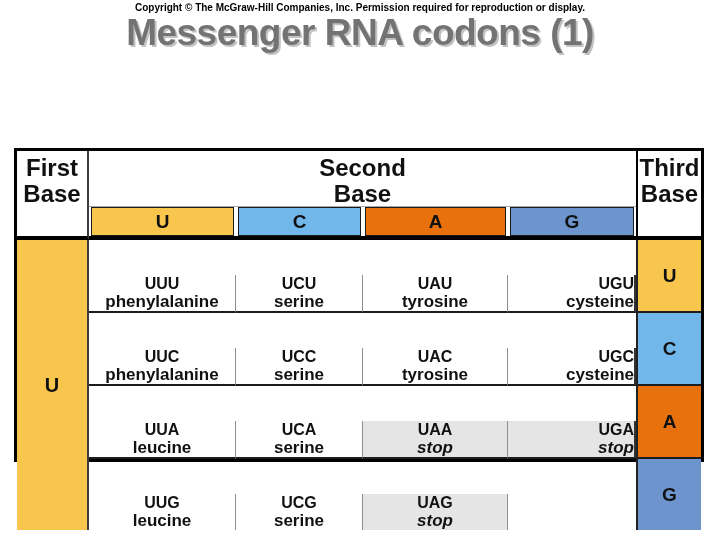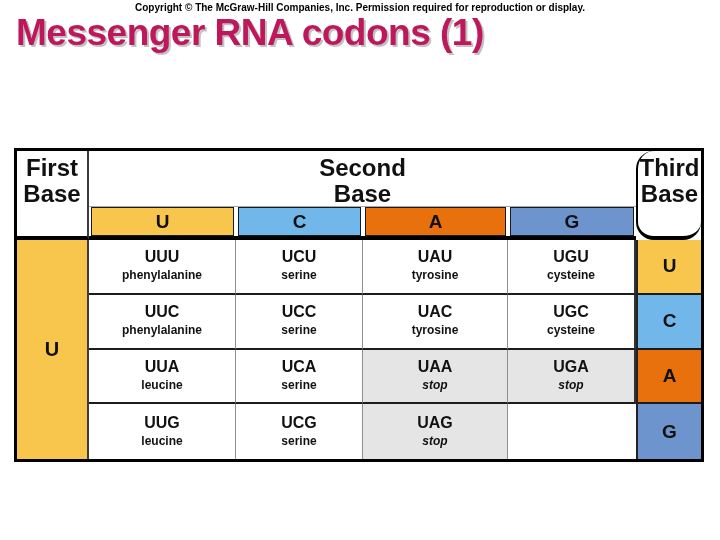--- a/index.html
+++ b/index.html
@@ -5,63 +5,62 @@
   html,body{margin:0;padding:0;background:#ffffff;}
   .slide{
     position:relative;width:720px;height:540px;background:#ffffff;overflow:hidden;
     font-family:"Liberation Sans", sans-serif;color:#111;
   }
   .copyright{
     position:absolute;top:2px;left:0;right:0;text-align:center;
     font-size:10px;font-weight:bold;color:#000;letter-spacing:0;
   }
   .title{
-    position:absolute;top:12px;left:0;right:0;text-align:left;
-    font-size:37px;font-weight:900;letter-spacing:-0.5px;color:#be185d;
+    position:absolute;top:12px;left:0;right:0;text-align:center;
+    font-size:37px;font-weight:900;letter-spacing:-0.5px;color:#737373;
     text-shadow:2px 2px 0 rgba(120,120,120,0.45);
     white-space:nowrap;
-    margin-left:16px;
   }
   .tbl{
     position:absolute;left:14px;top:148px;width:690px;height:314px;
     box-sizing:border-box;border:3px solid #000;background:#fff;
     display:grid;
     grid-template-columns:72px 147px 127px 145px 128px 1fr;
     grid-template-rows:56px 33px 1fr 1fr 1fr 1fr;
   }
   .cell{box-sizing:border-box;display:flex;align-items:center;justify-content:center;}
   .hdr{
     font-size:24px;font-weight:bold;line-height:1.1;text-align:center;
     white-space:pre-line;align-items:flex-start;padding-top:4px;
   }
   .first-hdr{grid-area:1/1/3/2;border-right:2px solid #3c3c3c;border-bottom:4px solid #000;}
   .second-hdr{grid-area:1/2/2/6;border-bottom:1px solid #aaa;}
-  .third-hdr{grid-area:1/6/3/7;border-left:2px solid #000;border-bottom:4px solid #000;border-radius:18px;}
+  .third-hdr{grid-area:1/6/3/7;border-left:2px solid #000;border-bottom:4px solid #000;}
   .swatch-cell{border-bottom:4px solid #000;padding:0 2px;}
   .swatch{
     width:100%;height:100%;box-sizing:border-box;border:1px solid #1a1a1a;
     display:flex;align-items:center;justify-content:center;
     font-size:19px;font-weight:bold;
   }
   .bg-u{background:#F9C64D;}
   .bg-c{background:#72B7E9;}
   .bg-a{background:#E8700D;}
   .bg-g{background:#6D94CC;}
   .first-span{
     grid-area:3/1/7/2;background:#F9C64D;border-right:2px solid #3c3c3c;
     font-size:20px;font-weight:bold;
   }
   .codon-cell{
     flex-direction:column;background:#fff;
     border-right:1.5px solid #8f8f8f;border-bottom:2px solid #1c1c1c;
-    line-height:18px;text-align:center;
+    line-height:18px;text-align:center;margin-top:35px;
   }
   .codon-cell .codon{font-size:16px;font-weight:bold;}
-  .codon-cell .amino{font-size:12px;font-weight:bold;}
-  .col-g{border-right:2px solid #333;}
+  .codon-cell .amino{font-size:17px;font-weight:bold;}
+  .col-g{border-right:2px solid #333;align-items:flex-end;}
   .stop{background:#e5e5e5;}
   .stop .amino{font-style:italic;}
   .third-cell{
     border-left:2px solid #222;border-bottom:2px solid #1c1c1c;
     font-size:19px;font-weight:bold;
   }
   .row-last{border-bottom:none;}
 </style>
 </head>
 <body>

